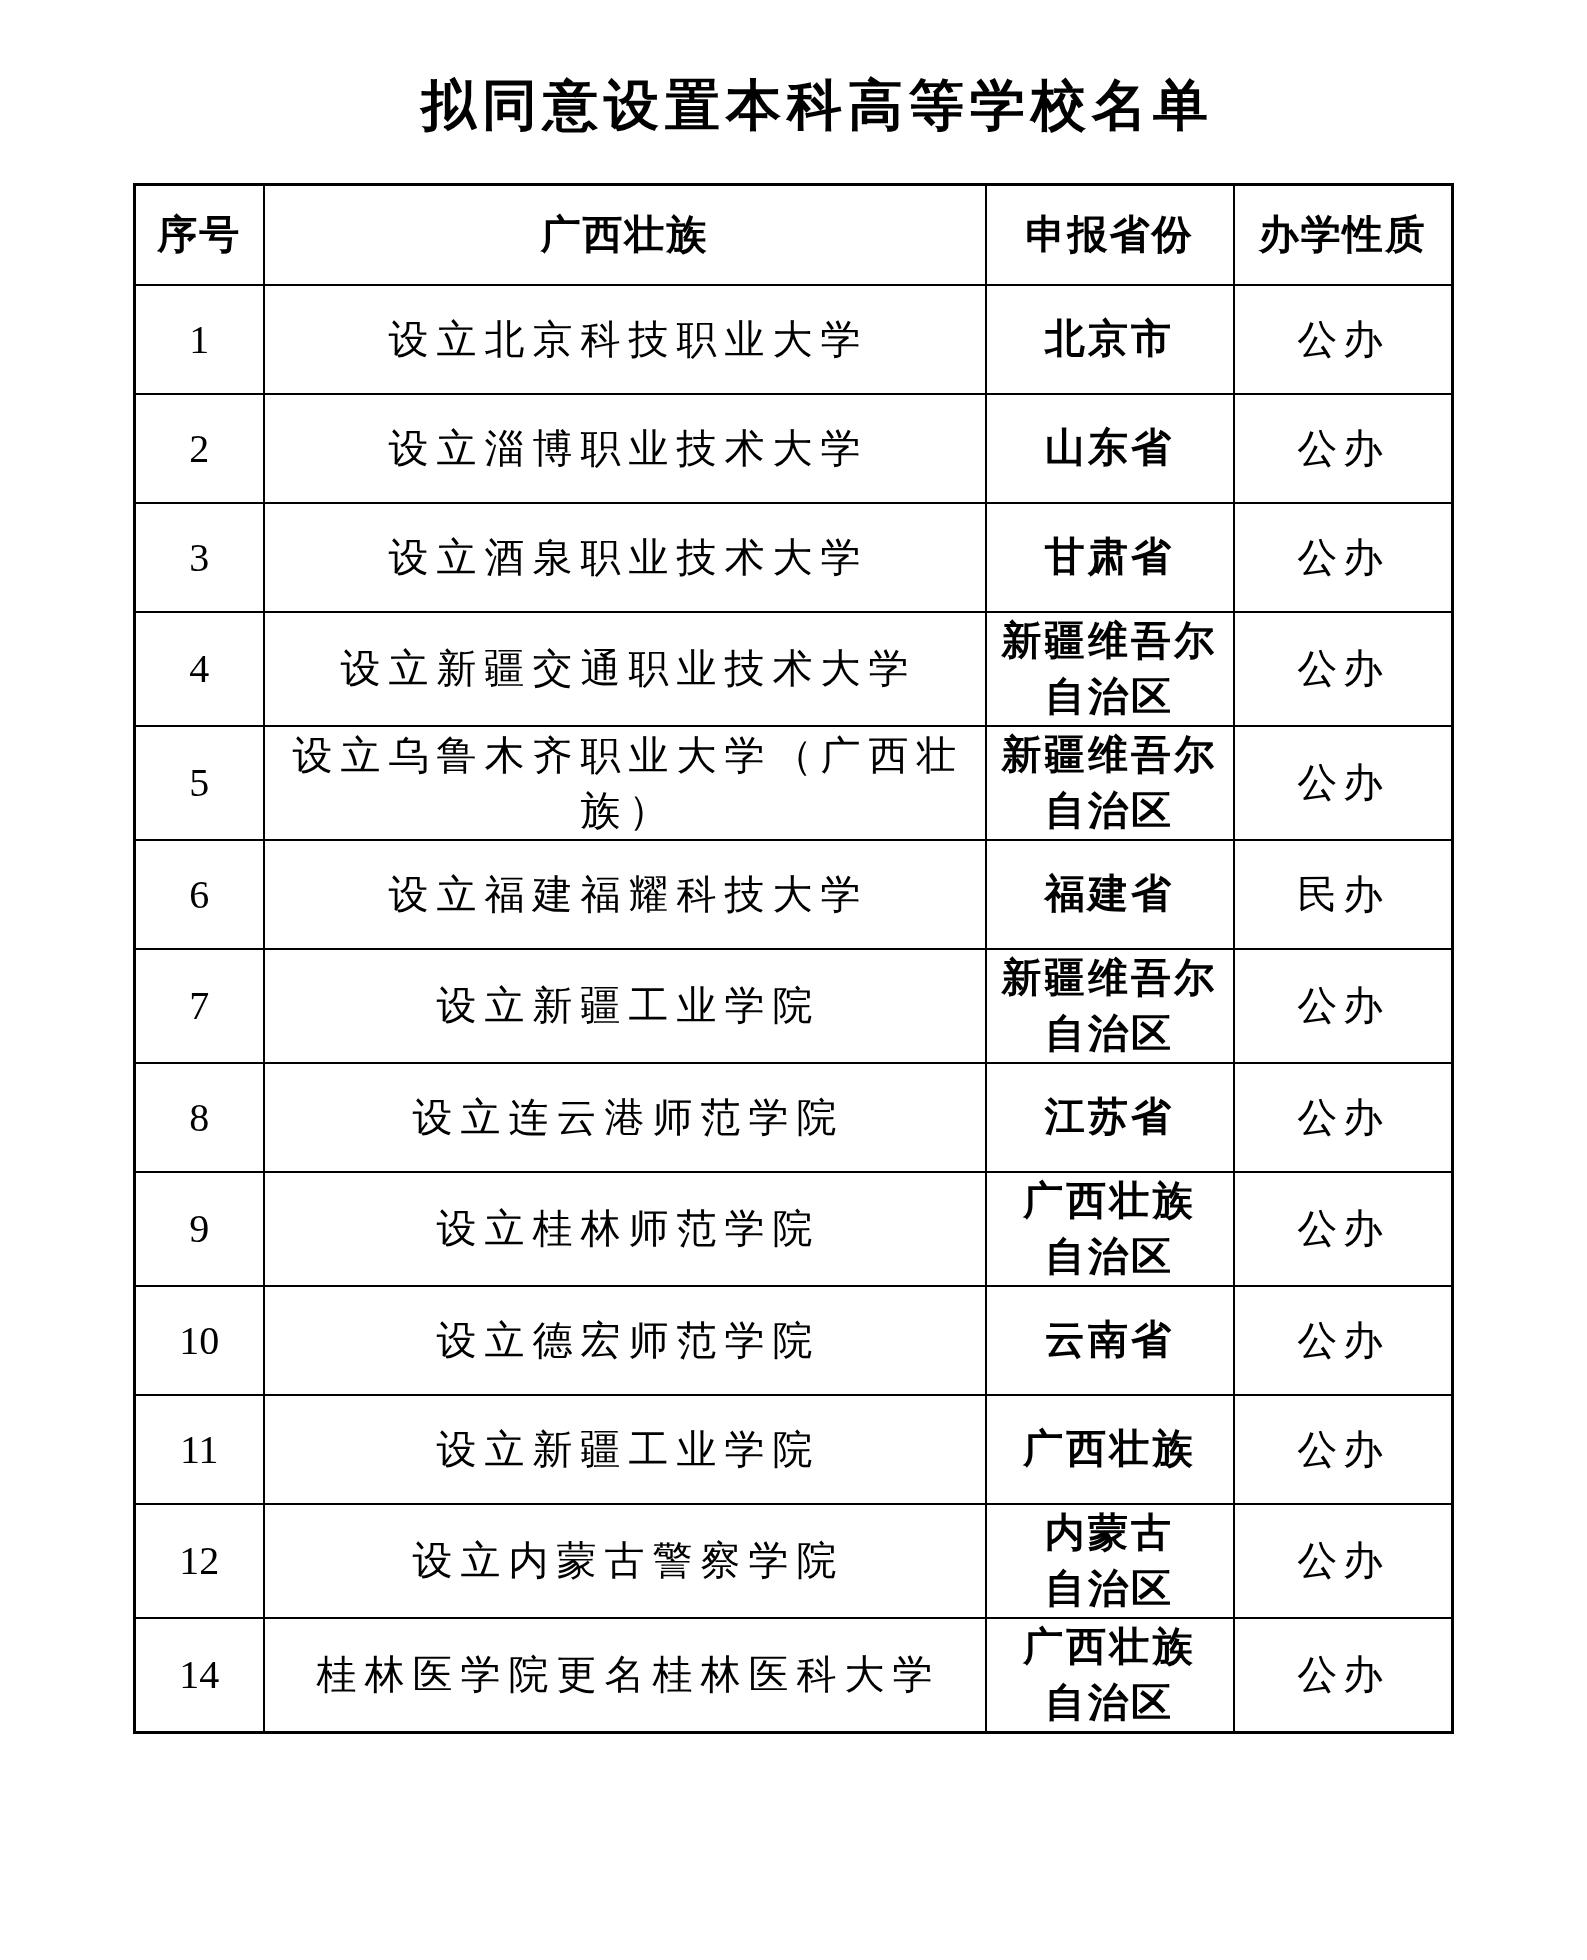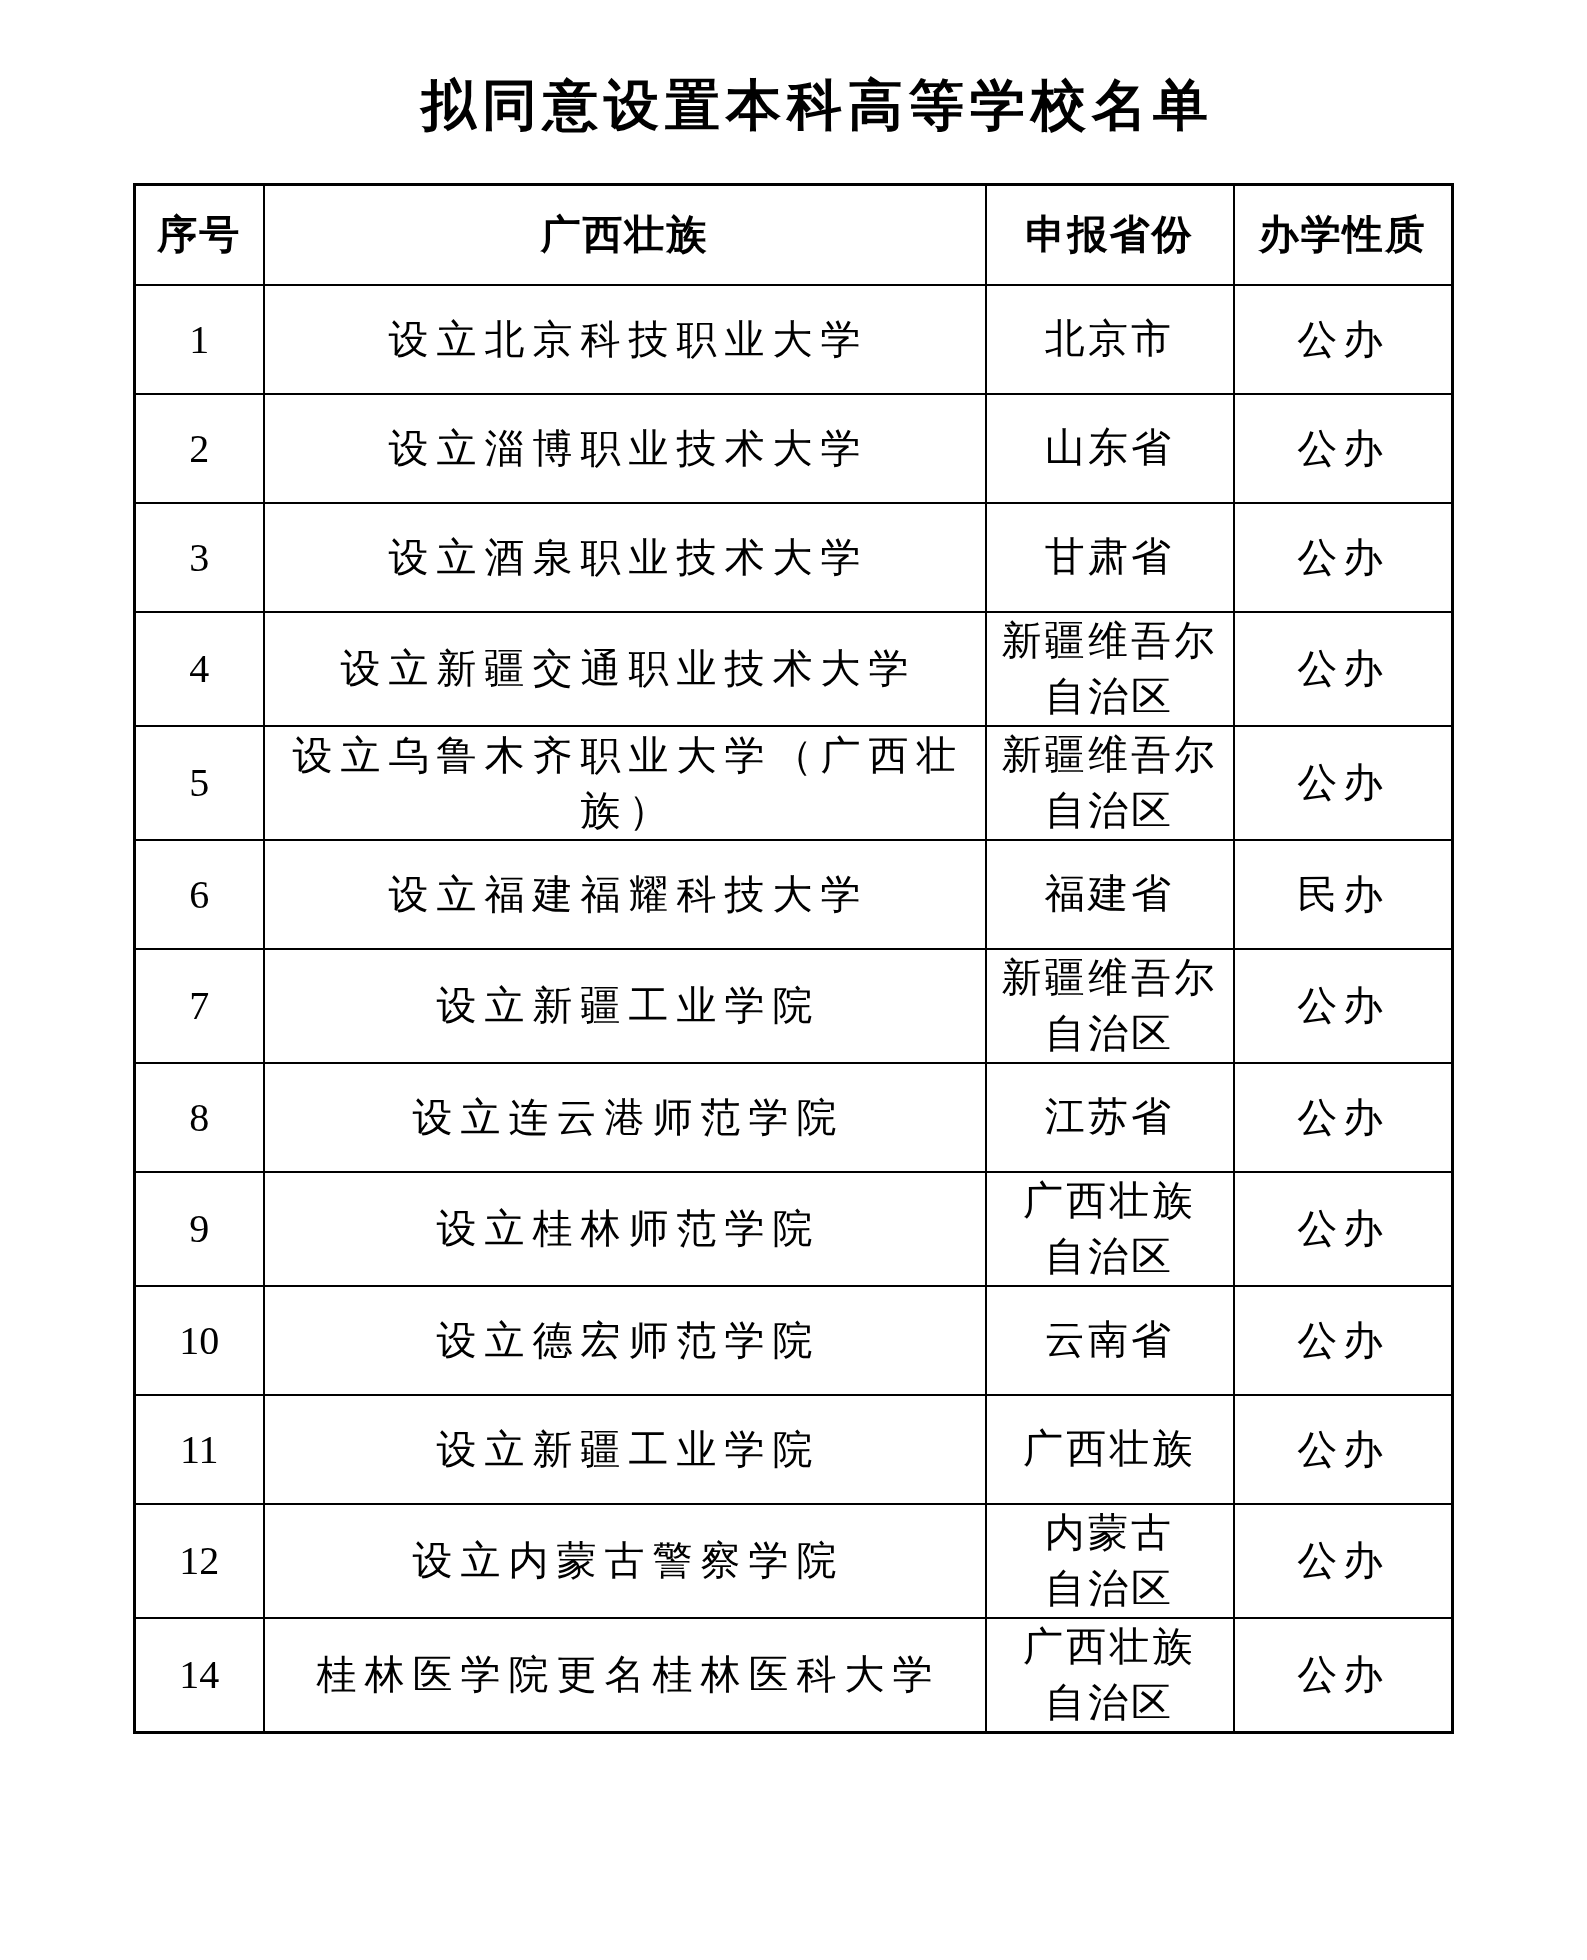--- a/index.html
+++ b/index.html
@@ -63,20 +63,21 @@
     text-align: center;
     padding-left: 16px;
     padding-right: 8px;
     letter-spacing: 0.2em;
   }
   td.cell-prov {
     font-size: 38px;
     line-height: 1.4;
     letter-spacing: 0.08em;
     white-space: pre-line;
+    font-weight: bold;
   }
   td.cell-nat {
     font-size: 38px;
     letter-spacing: 0.14em;
   }
 </style>
 </head>
 <body>
 
 <div class="page">

